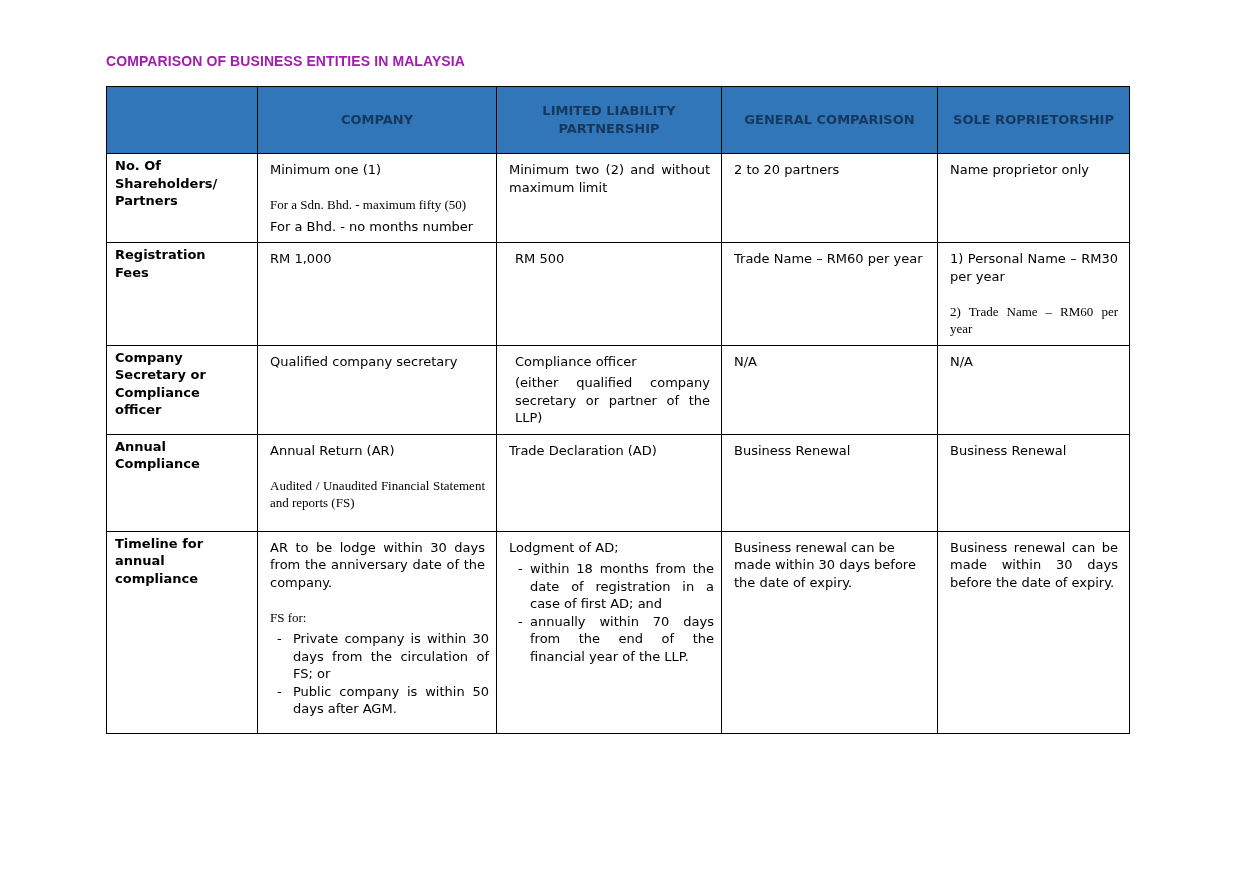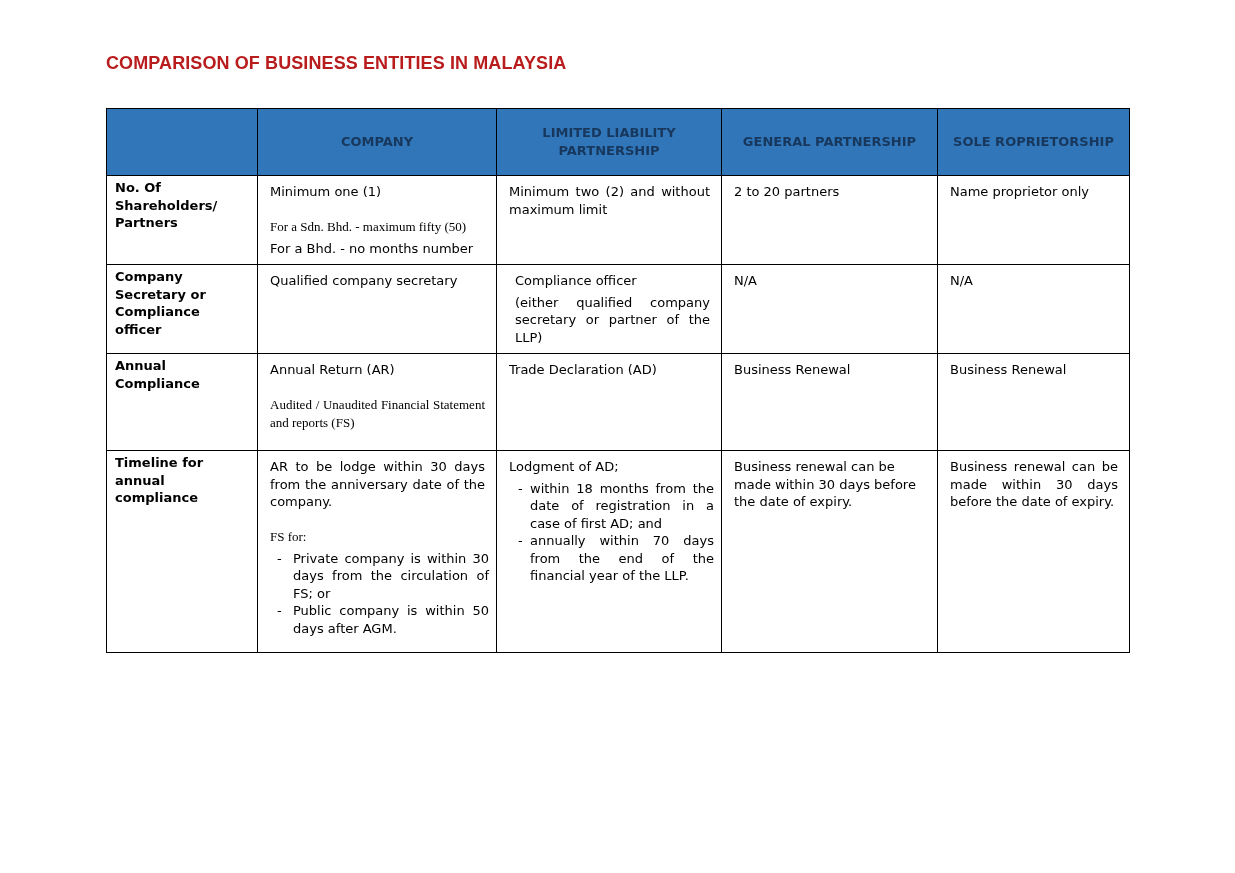--- a/index.html
+++ b/index.html
@@ -12,29 +12,29 @@
     font-family: "DejaVu Sans", sans-serif;
     color: #000000;
     overflow: hidden;
   }
   .doc-title {
     position: absolute;
     left: 106px;
     top: 53px;
     font-family: "Liberation Sans", sans-serif;
     font-weight: bold;
-    font-size: 18px;
-    color: #b91c1c;
+    font-size: 14px;
+    color: #a21caf;
     letter-spacing: 0.1px;
     text-align: right;
   }
   table.cmp {
     position: absolute;
     left: 106px;
-    top: 108px;
+    top: 86px;
     width: 1023px;
     table-layout: fixed;
     border-collapse: collapse;
   }
   .cmp col.c0 { width: 151px; }
   .cmp col.c1 { width: 239px; }
   .cmp col.c2 { width: 225px; }
   .cmp col.c3 { width: 216px; }
   .cmp col.c4 { width: 192px; }
   .cmp th, .cmp td {
@@ -82,21 +82,21 @@
         <col class="c1">
         <col class="c2">
         <col class="c3">
         <col class="c4">
     </colgroup>
     <thead>
       <tr style="height:67px;">
         <th></th>
         <th>COMPANY</th>
         <th>LIMITED LIABILITY PARTNERSHIP</th>
-        <th>GENERAL PARTNERSHIP</th>
+        <th>GENERAL COMPARISON</th>
         <th>SOLE ROPRIETORSHIP</th>
       </tr>
     </thead>
     <tbody>
 
       <tr style="height:82px;">
         <td class="rowlabel">No. Of
 Shareholders/
 Partners</td>
         <td class="just">
@@ -108,20 +108,37 @@
           <p>Minimum two (2) and without maximum limit</p>
         </td>
         <td>
           <p>2 to 20 partners</p>
         </td>
         <td>
           <p>Name proprietor only</p>
         </td>
       </tr>
 
+      <tr style="height:97px;">
+        <td class="rowlabel">Registration
+Fees</td>
+        <td>
+          <p>RM 1,000</p>
+        </td>
+        <td class="pad-extra">
+          <p>RM 500</p>
+        </td>
+        <td>
+          <p>Trade Name – RM60 per year</p>
+        </td>
+        <td class="just">
+          <p>1) Personal Name – RM30 per year</p>
+          <p class="gap">2) Trade Name – RM60 per year</p>
+        </td>
+      </tr>
 
       <tr style="height:83px;">
         <td class="rowlabel">Company
 Secretary or
 Compliance
 officer</td>
         <td>
           <p>Qualified company secretary</p>
         </td>
         <td class="just pad-extra">

